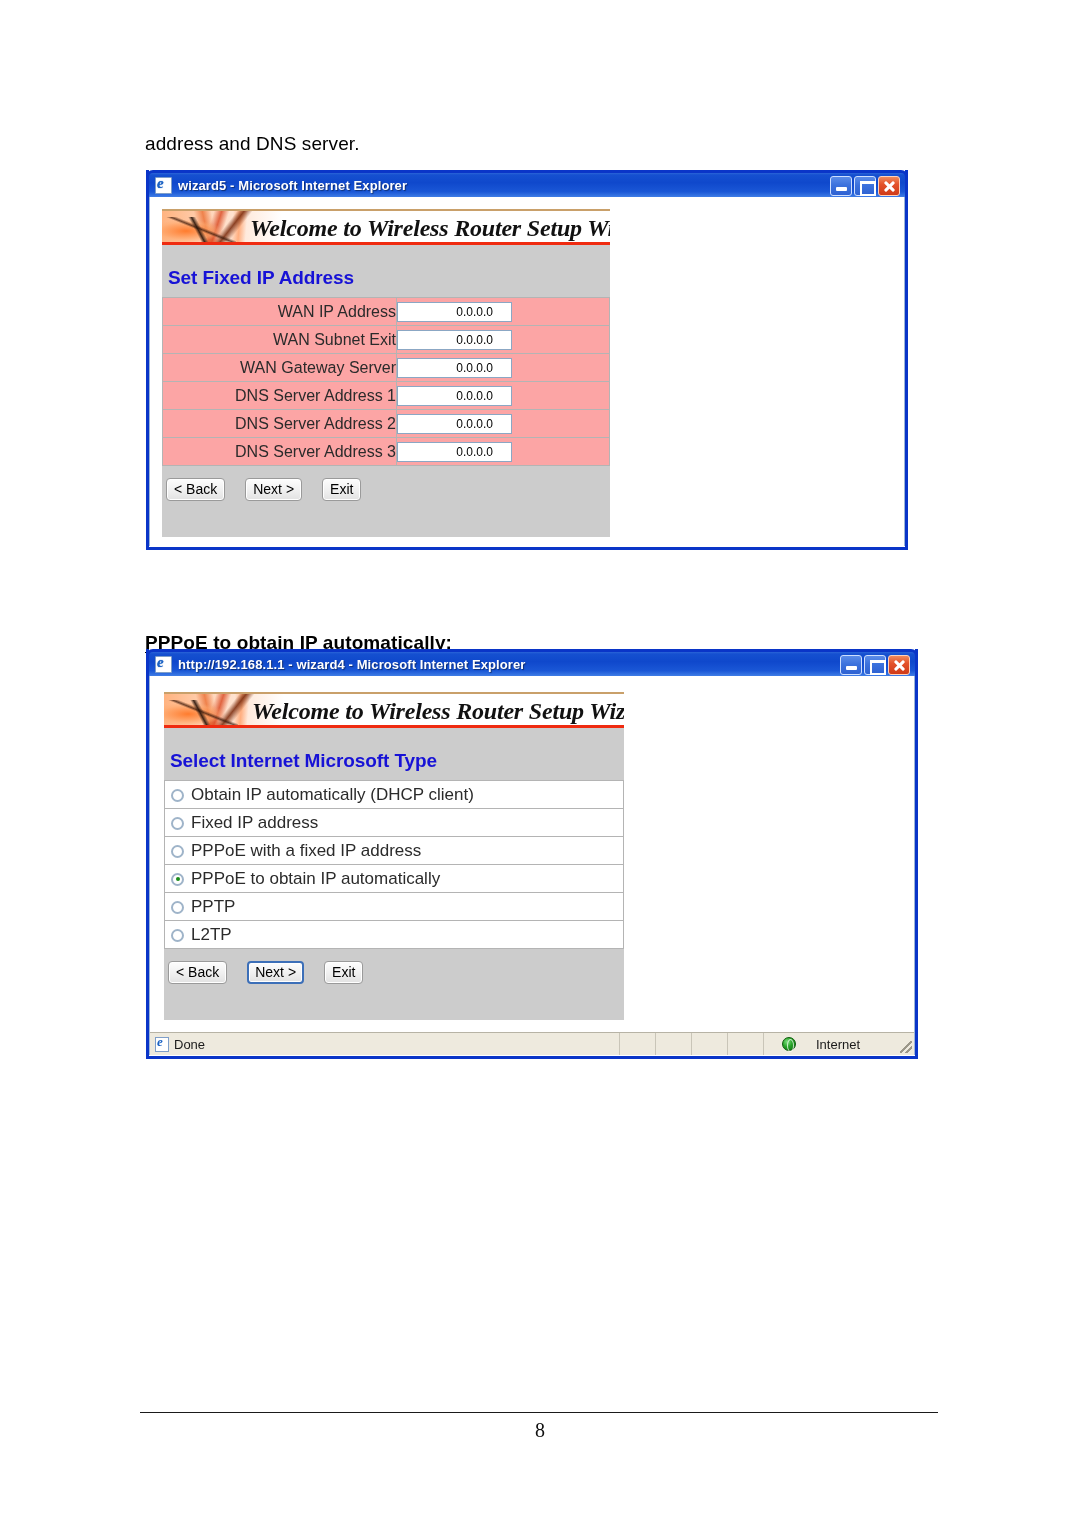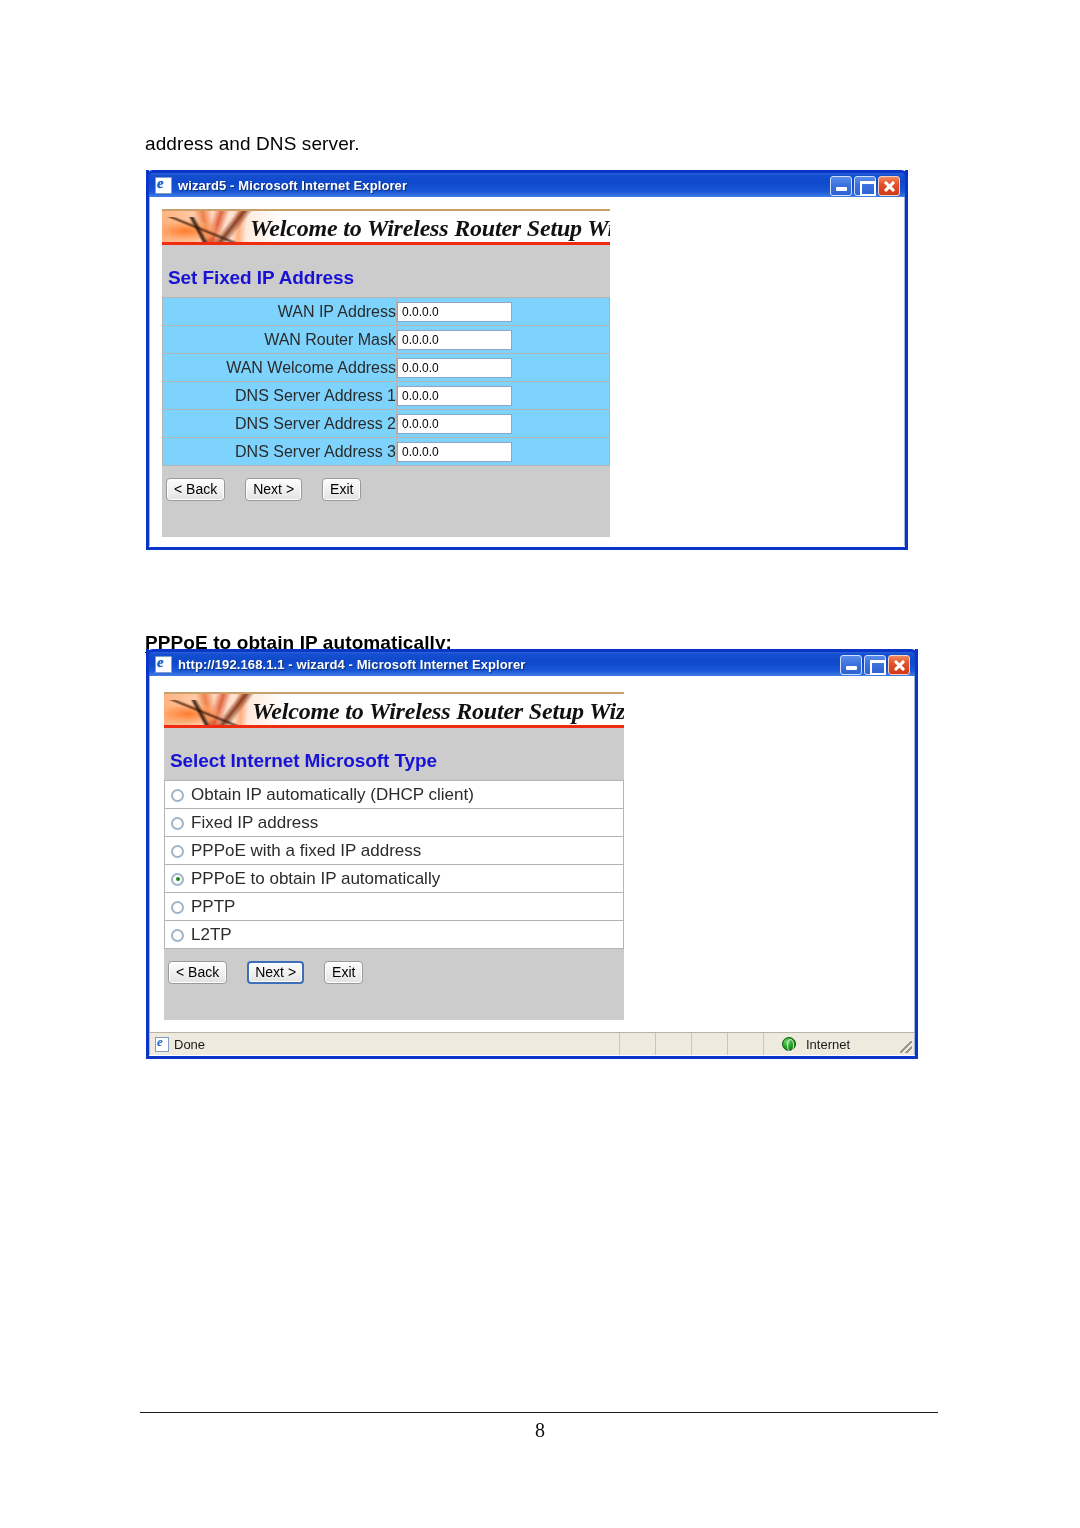--- a/index.html
+++ b/index.html
@@ -190,40 +190,41 @@
   .panel-gap { height: 10px; }
 
   
   table.form-table {
     border-collapse: collapse;
     width: 100%;
     background: #cccccc;
   }
   table.form-table td {
     border: 1px solid #b4b4b4;
-    background: #7dd3fc;
+    background: #fca5a5;
     padding: 0;
     height: 28px;
   }
   td.lbl {
     text-align: right;
     padding-right: 4px;
     font-size: 16px;
     color: #2b2b2b;
     white-space: nowrap;
   }
   td.fld { padding-left: 2px; }
   input.txt {
     width: 115px; height: 20px;
     border: 1px solid #8ba7c4;
     background: #ffffff;
     font-family: "Liberation Sans", sans-serif;
     font-size: 12px;
     color: #000;
-    padding: 0 4px;
+    padding: 0 18px;
+    text-align: right;
   }
 
   
   .btn-row { padding: 12px 0 0 4px; display: flex; gap: 20px; }
   button.xpbtn {
     font-family: "Liberation Sans", sans-serif;
     font-size: 14px;
     color: #000;
     background: linear-gradient(to bottom, #fdfdfd 0%, #f1f1f1 50%, #e2e2e2 100%);
     border: 1px solid #9a9a9a;
@@ -281,21 +282,21 @@
     font-size: 13px; color: #1a1a1a;
   }
   .sb-pane {
     height: 100%;
     border-right: 1px solid #c9c5b8;
     display: flex; align-items: center;
     padding: 0 5px;
   }
   .sb-status { flex: 0 0 470px; gap: 5px; }
   .sb-blank { flex: 0 0 36px; }
-  .sb-zone { flex: 1; gap: 10px; padding-left: 18px; border-right: none; }
+  .sb-zone { flex: 1; gap: 20px; padding-left: 18px; border-right: none; }
   .sb-ie-icon {
     width: 14px; height: 15px;
     background: #ffffff;
     border: 1px solid #7e9ec9;
     position: relative; flex: 0 0 auto;
   }
   .sb-ie-icon::after {
     content: "e";
     position: absolute; left: 1px; top: -4px;
     font-family: "Liberation Serif", serif;
@@ -356,27 +357,27 @@
 
         <table class="form-table">
           <tbody>
             <tr>
               <td class="lbl" style="width:234px;">WAN IP Address</td>
               <td class="fld">
                 <input class="txt" type="text" value="0.0.0.0" style="">
               </td>
             </tr>
             <tr>
-              <td class="lbl">WAN Router Mask</td>
-              <td class="fld">
-                <input class="txt" type="text" value="0.0.0.0" style="">
-              </td>
-            </tr>
-            <tr>
-              <td class="lbl">WAN Welcome Address</td>
+              <td class="lbl">WAN Subnet Exit</td>
+              <td class="fld">
+                <input class="txt" type="text" value="0.0.0.0" style="">
+              </td>
+            </tr>
+            <tr>
+              <td class="lbl">WAN Gateway Server</td>
               <td class="fld">
                 <input class="txt" type="text" value="0.0.0.0" style="">
               </td>
             </tr>
             <tr>
               <td class="lbl">DNS Server Address 1</td>
               <td class="fld">
                 <input class="txt" type="text" value="0.0.0.0" style="">
               </td>
             </tr>

